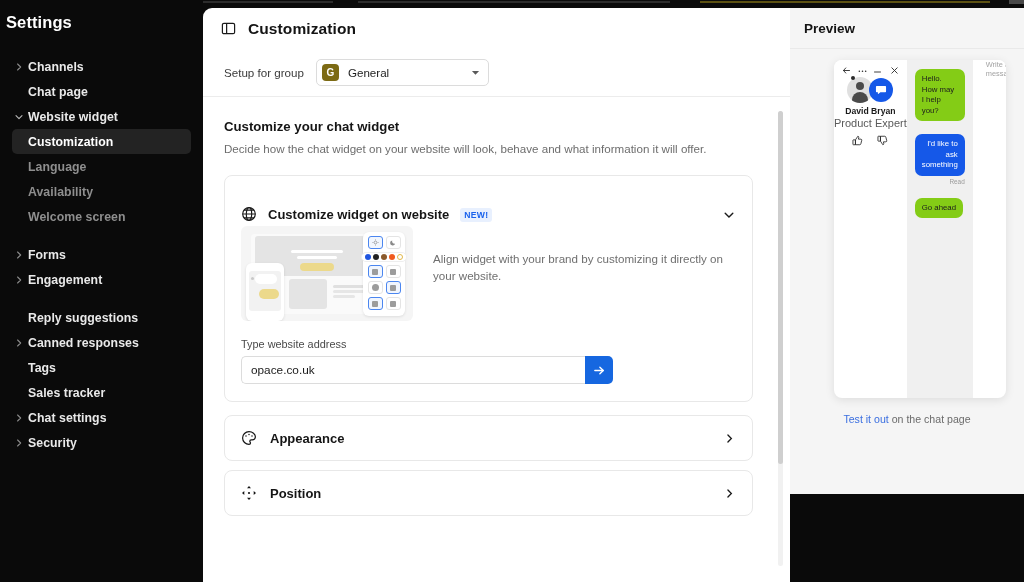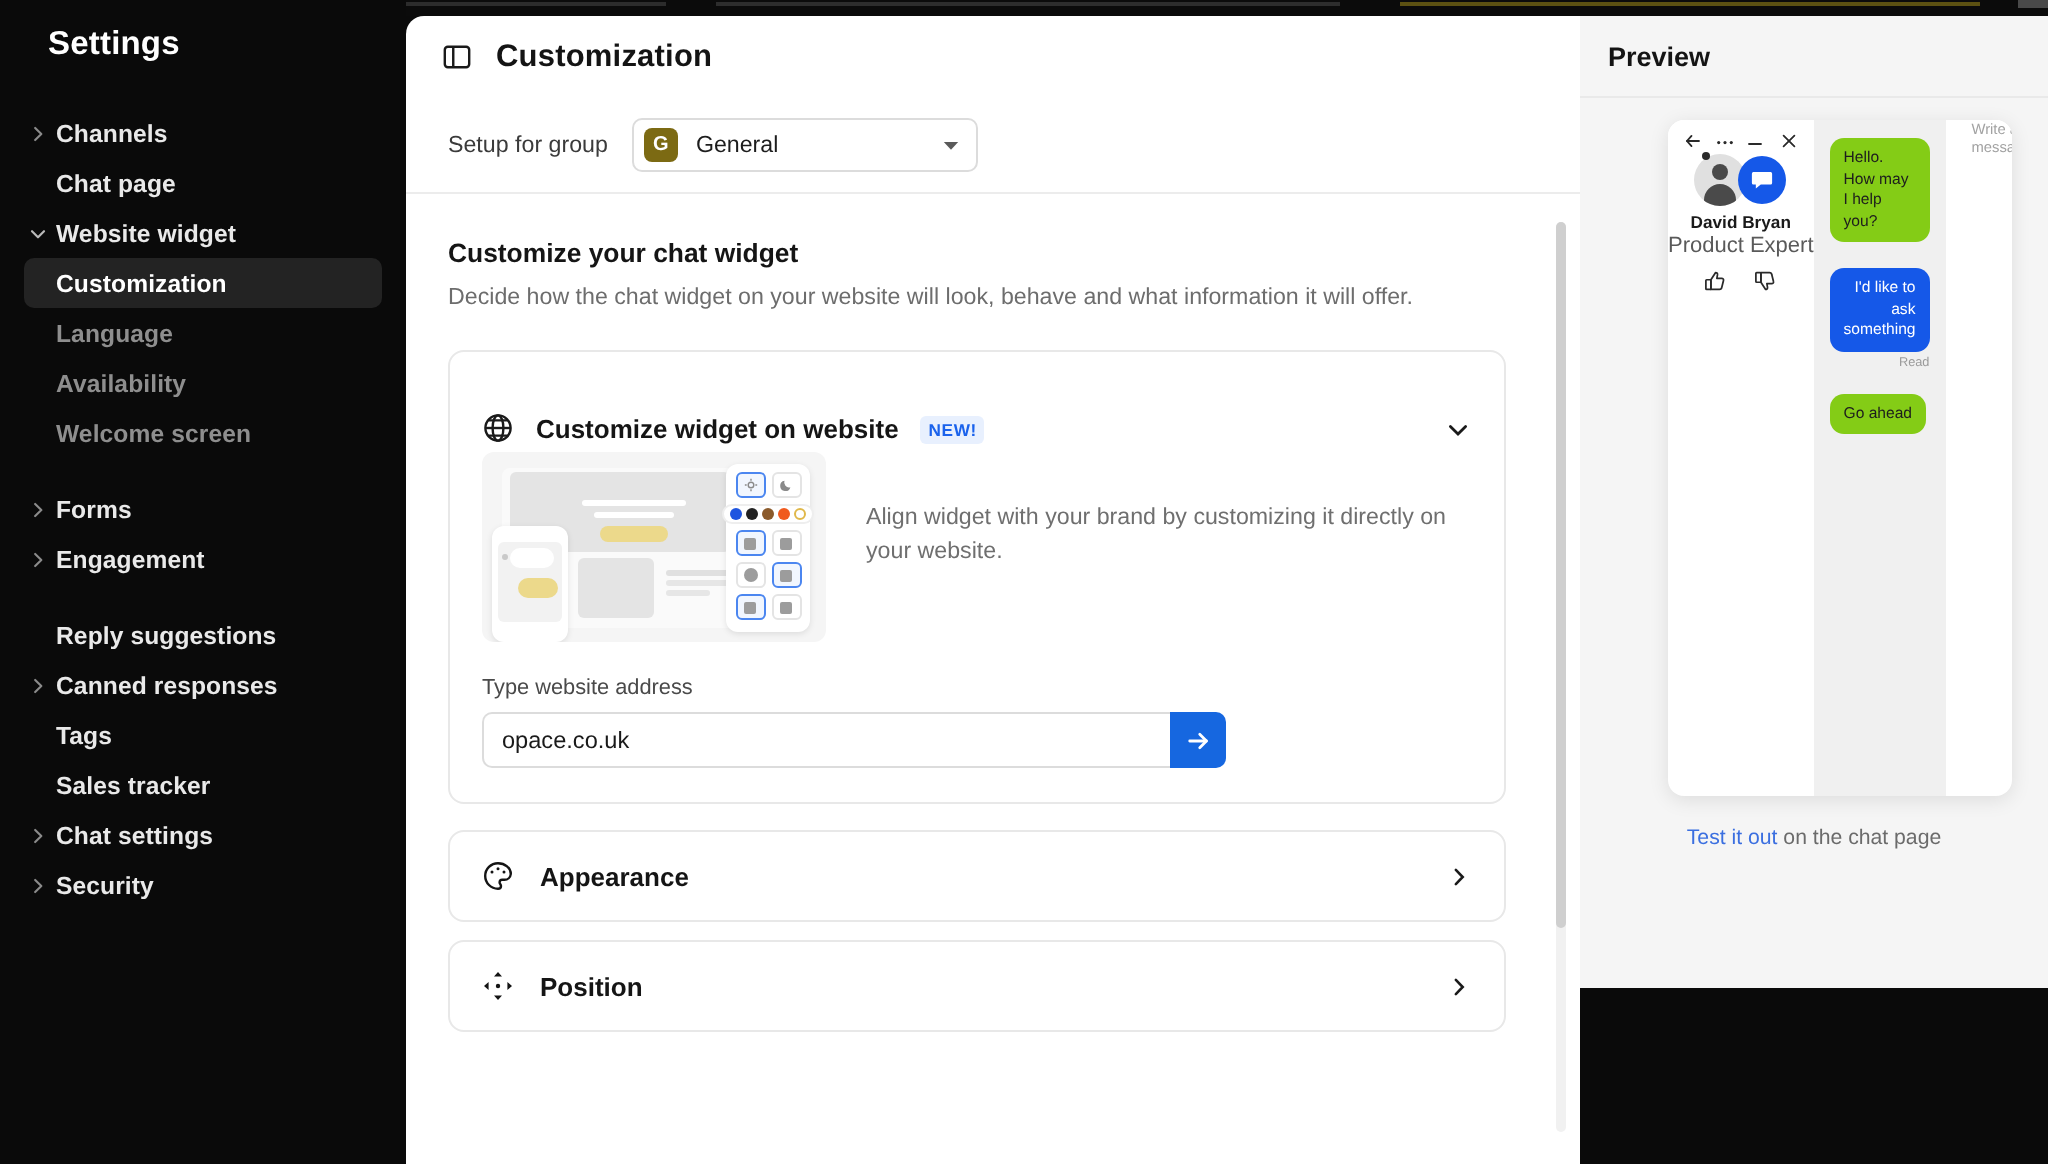--- a/index.html
+++ b/index.html
@@ -18,21 +18,21 @@
   .top-strip .bar-c { position: absolute; left: 700px; top: 1px; width: 290px; height: 2px; background: #6b5e14; opacity:.85; }
   .top-strip .bar-d { position: absolute; left: 1009px; top: 0px; width: 15px; height: 4px; background: #888; opacity:.5; }
 
   
   .sidebar {
     position: absolute; left: 0; top: 0; width: 203px; height: 582px;
     background: #0a0a0a; color: #fff; padding-top: 13px;
   }
   .sidebar-title {
     font-size: 16.5px; font-weight: 700; color: #fff;
-    padding: 0 0 0 24px; letter-spacing: .1px; margin-bottom: 22px;
+    padding: 0 0 0 6px; letter-spacing: .1px; margin-bottom: 22px;
   }
   .nav-group { display: flex; flex-direction: column; }
   .nav-item {
     position: relative; display: flex; align-items: center;
     height: 25px; margin: 0 12px; padding-left: 16px;
     font-size: 12.3px; font-weight: 700; color: #e9e9e9;
     border-radius: 5px; cursor: pointer; letter-spacing: .05px;
     white-space: nowrap;
   }
   .nav-item.sub { font-weight: 600; color: #8e8e8e; }

